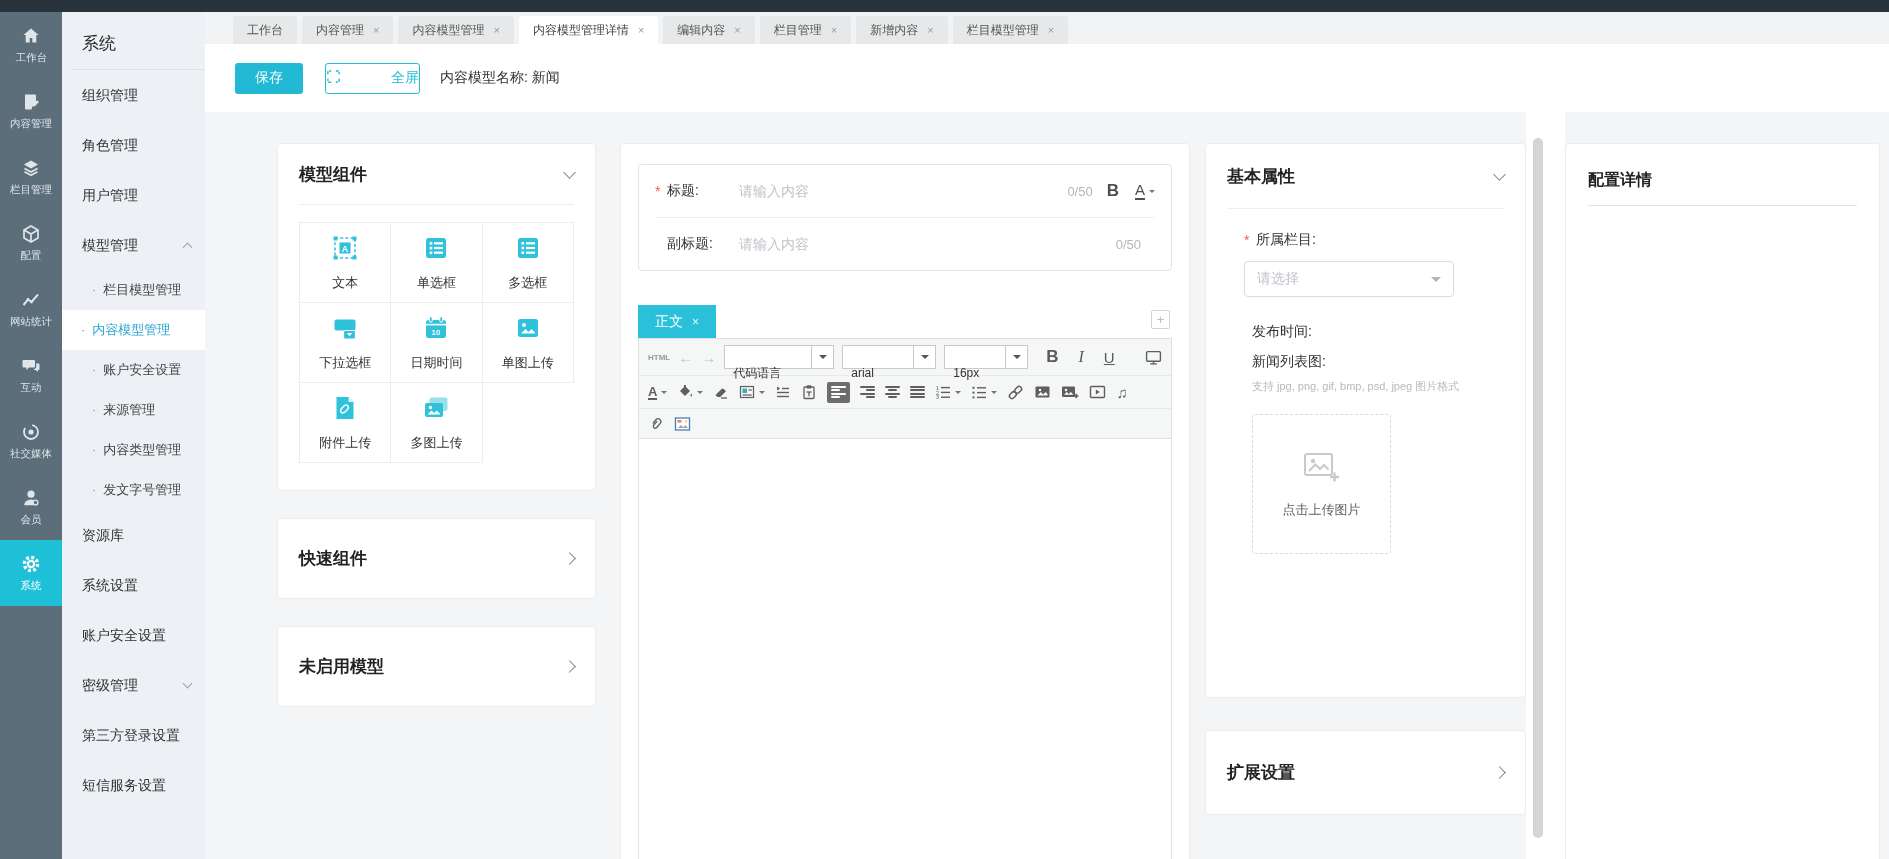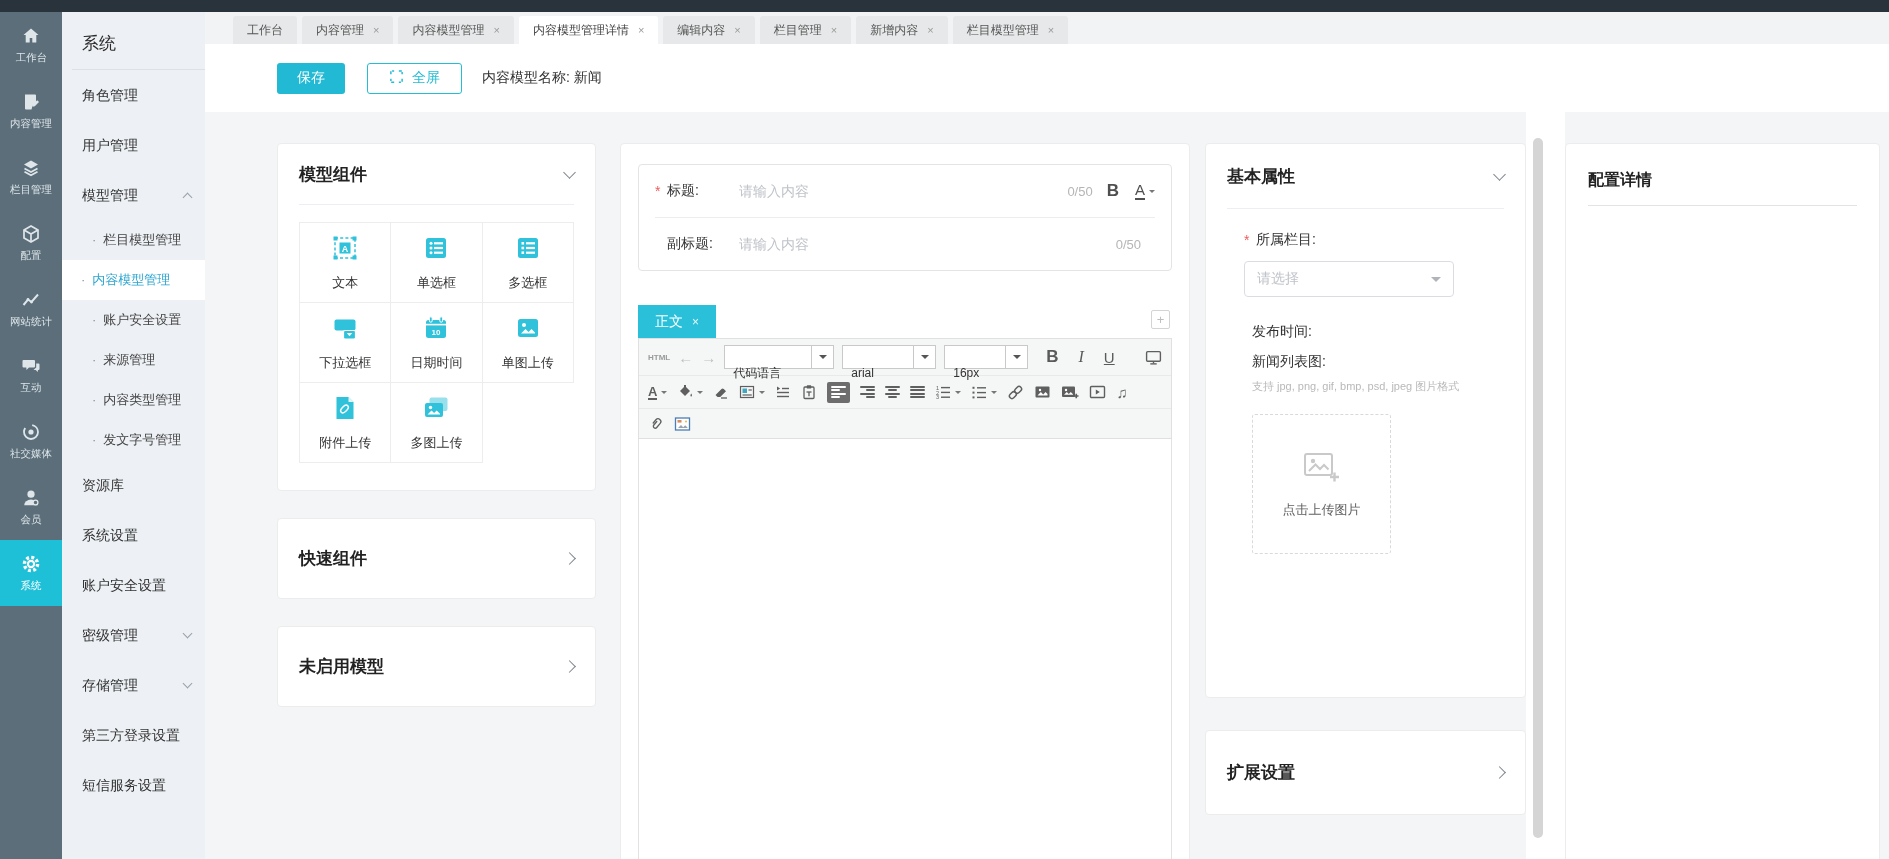--- a/index.html
+++ b/index.html
@@ -31,23 +31,23 @@
   .chev.right { transform:rotate(-45deg); }
   .chev.big { width:9px; height:9px; border-color:#7d848b; }
 
   
   .main { position:absolute; left:205px; top:12px; right:0; bottom:0; }
   .tabstrip { height:32px; background:#f2f3f4; display:flex; align-items:flex-end; padding-left:28px; gap:5px; }
   .tab { height:28px; padding:0 14px; background:#e7e8e9; border-radius:3px 3px 0 0; display:flex; align-items:center; gap:9px; font-size:12px; color:#555; cursor:pointer; white-space:nowrap; }
   .tab.active { background:#fff; color:#444; }
   .tclose { color:#9a9a9a; font-size:11px; cursor:pointer; }
 
-  .actionbar { height:68px; background:#fff; display:flex; align-items:center; padding-left:72px; }
+  .actionbar { height:68px; background:#fff; display:flex; align-items:center; padding-left:30px; }
   .btn-save { width:68px; height:31px; background:#21b9d3; color:#fff; border:none; border-radius:3px; font-size:14px; cursor:pointer; font-family:inherit; }
-  .btn-full { margin-left:22px; width:95px; height:31px; background:#fff; border:1px solid #23bdd6; color:#23bdd6; border-radius:3px; font-size:14px; display:flex; align-items:center; justify-content:center; gap:8px; cursor:pointer; font-family:inherit; }
+  .btn-full { margin-left:22px; width:95px; height:31px; background:#fff; border:1px solid #23bdd6; color:#23bdd6; border-radius:3px; font-size:14px; display:flex; align-items:center; justify-content:space-between; gap:8px; cursor:pointer; font-family:inherit; }
   .model-name { margin-left:20px; font-size:14px; color:#333; }
 
   .content { position:absolute; left:0; top:100px; right:0; bottom:0; background:#f4f5f7; }
   .card { position:absolute; background:#fff; border:1px solid #ececec; border-radius:4px; }
   .card-head { display:flex; align-items:center; justify-content:space-between; padding:0 21px; height:60px; }
   .card-title { font-size:17px; font-weight:bold; color:#222; }
   .card-div { border-bottom:1px solid #ebeef2; margin:0 21px; }
 
   
   .comp-card { left:72px; top:31px; width:319px; height:348px; }
@@ -215,20 +215,23 @@
           </svg>
         </span>
       <span class="rlabel">系统</span>
     </div>
   </nav>
 
   <aside class="sidebar">
     <div class="side-title">系统</div>
     <div class="side-divider"></div>
     <div class="side-item">
+        <span>组织管理</span>
+      </div>
+    <div class="side-item">
         <span>角色管理</span>
       </div>
     <div class="side-item">
         <span>用户管理</span>
       </div>
     <div class="side-item">
         <span>模型管理</span>
         <i class="chev up"></i>
       </div>
     <div class="side-sub"><span class="dot">·</span><span>栏目模型管理</span></div>
@@ -241,24 +244,20 @@
         <span>资源库</span>
       </div>
     <div class="side-item">
         <span>系统设置</span>
       </div>
     <div class="side-item">
         <span>账户安全设置</span>
       </div>
     <div class="side-item">
         <span>密级管理</span>
-        <i class="chev down"></i>
-      </div>
-    <div class="side-item">
-        <span>存储管理</span>
         <i class="chev down"></i>
       </div>
     <div class="side-item">
         <span>第三方登录设置</span>
       </div>
     <div class="side-item">
         <span>短信服务设置</span>
       </div>
   </aside>
 

